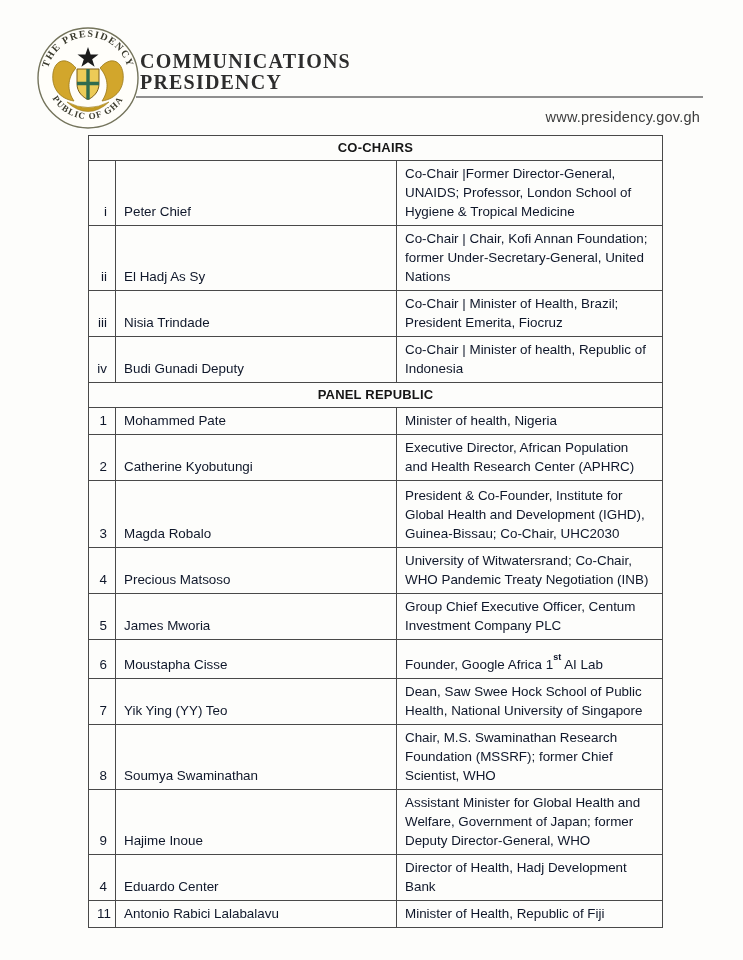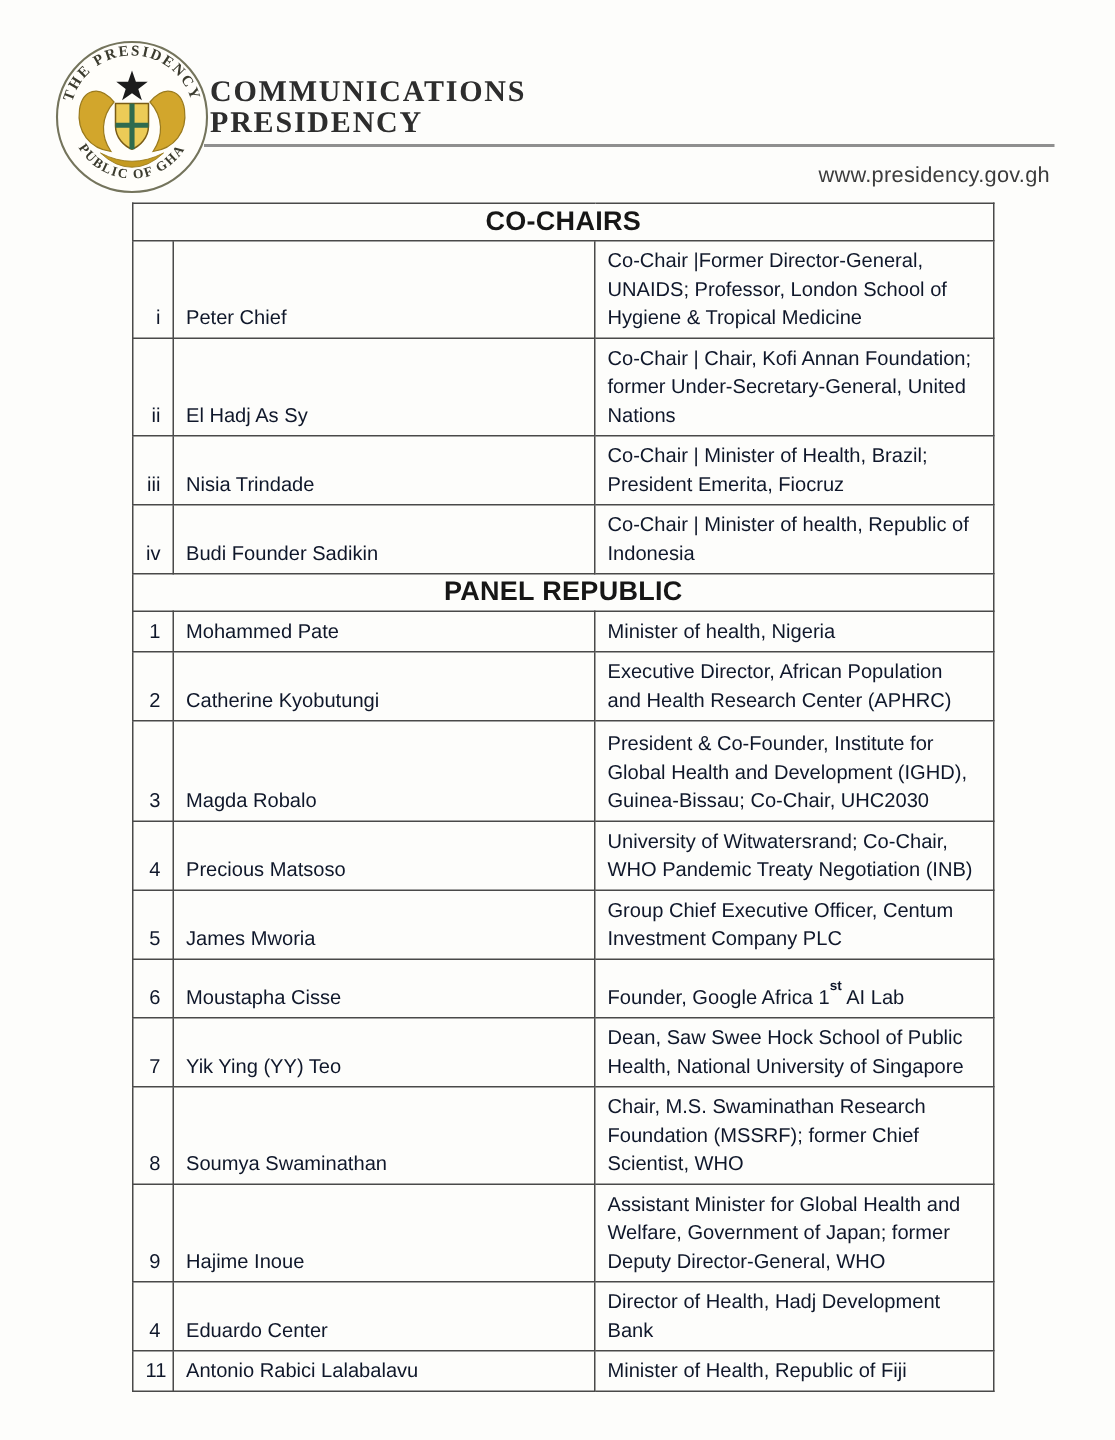--- a/index.html
+++ b/index.html
@@ -40,21 +40,21 @@
     font-size:13.4px; line-height:19px;
     padding:3px 8px 4px 8px;
     color:#0f172a;
     overflow:hidden;
   }
   td.c-num  { text-align:right; padding-right:6px; padding-left:2px; }
   td.c-name { }
   td.c-desc { }
   tr.section-row td {
     text-align:center; font-weight:bold; vertical-align:middle;
-    font-size:18px; color:#161616; padding:2px 4px 3px 4px;
+    font-size:13px; color:#161616; padding:2px 4px 3px 4px;
     letter-spacing:0.2px;
   }
   sup.role-sup { font-size:9px; line-height:0; position:relative; top:-4px;font-weight:bold; }
 </style>
 </head>
 <body>
 
 <div class="seal">
   <svg viewBox="0 0 104 104" width="104" height="104">
     <circle cx="52" cy="52" r="50" fill="#fffefa" stroke="#74745c" stroke-width="1.4"></circle>
@@ -114,21 +114,21 @@
     <td class="c-name">El Hadj As Sy</td>
     <td class="c-desc">Co-Chair | Chair, Kofi Annan Foundation; former Under-Secretary-General, United Nations</td>
   </tr>
   <tr style="height:41px">
     <td class="c-num">iii</td>
     <td class="c-name">Nisia Trindade</td>
     <td class="c-desc">Co-Chair | Minister of Health, Brazil; President Emerita, Fiocruz</td>
   </tr>
   <tr style="height:37px">
     <td class="c-num">iv</td>
-    <td class="c-name">Budi Founder Sadikin</td>
+    <td class="c-name">Budi Gunadi Deputy</td>
     <td class="c-desc">Co-Chair | Minister of health, Republic of Indonesia</td>
   </tr>
 
   <tr class="section-row" style="height:21px">
     <td colspan="3">PANEL REPUBLIC</td>
   </tr>
 
   <tr style="height:21px">
     <td class="c-num">1</td>
     <td class="c-name">Mohammed Pate</td>

